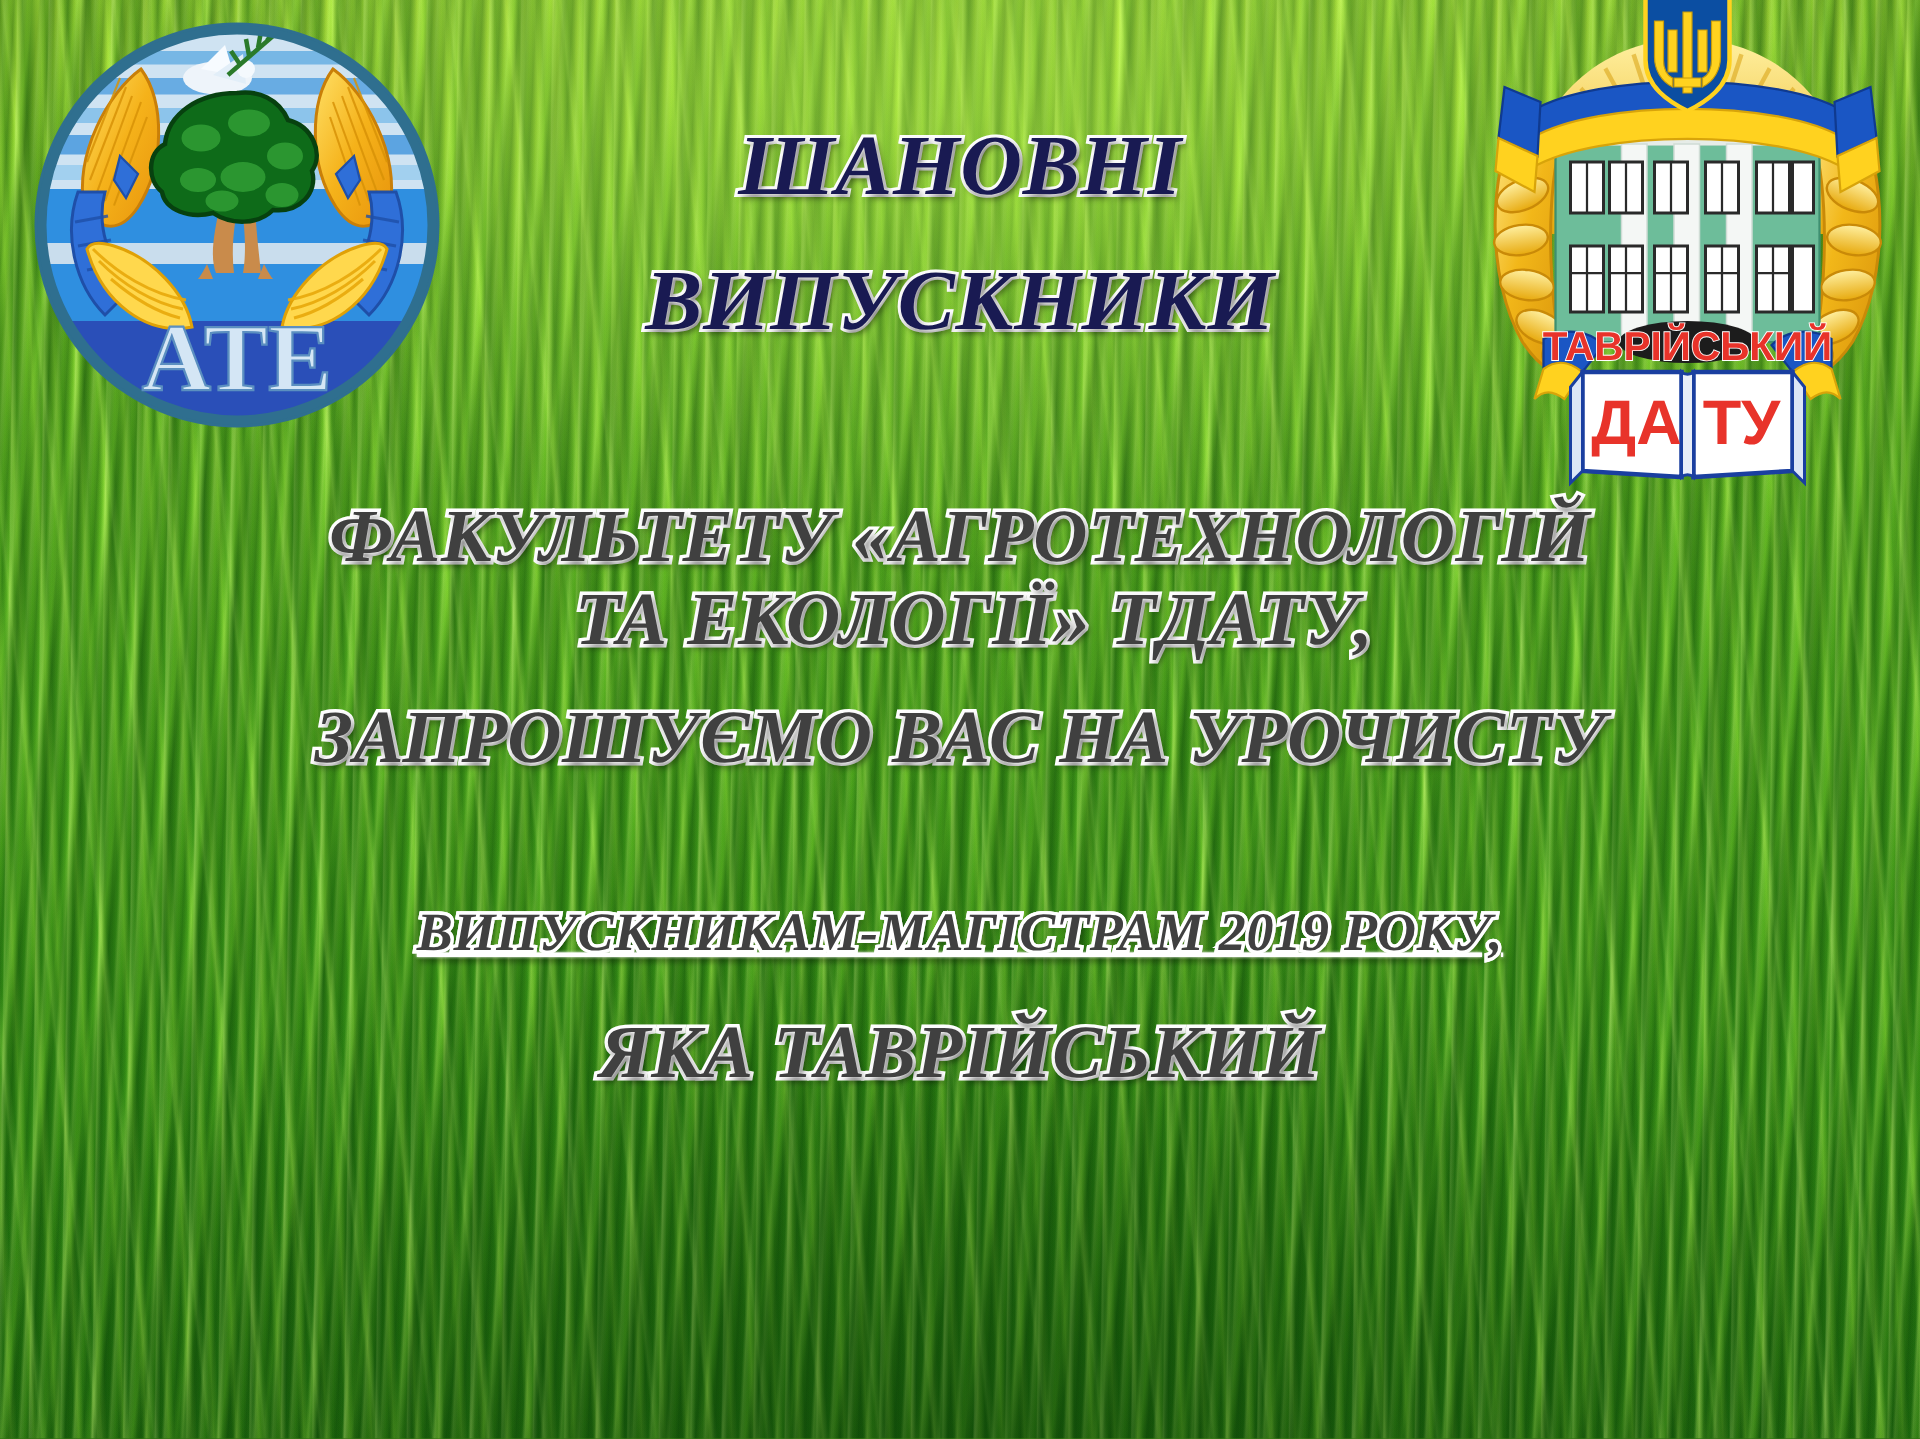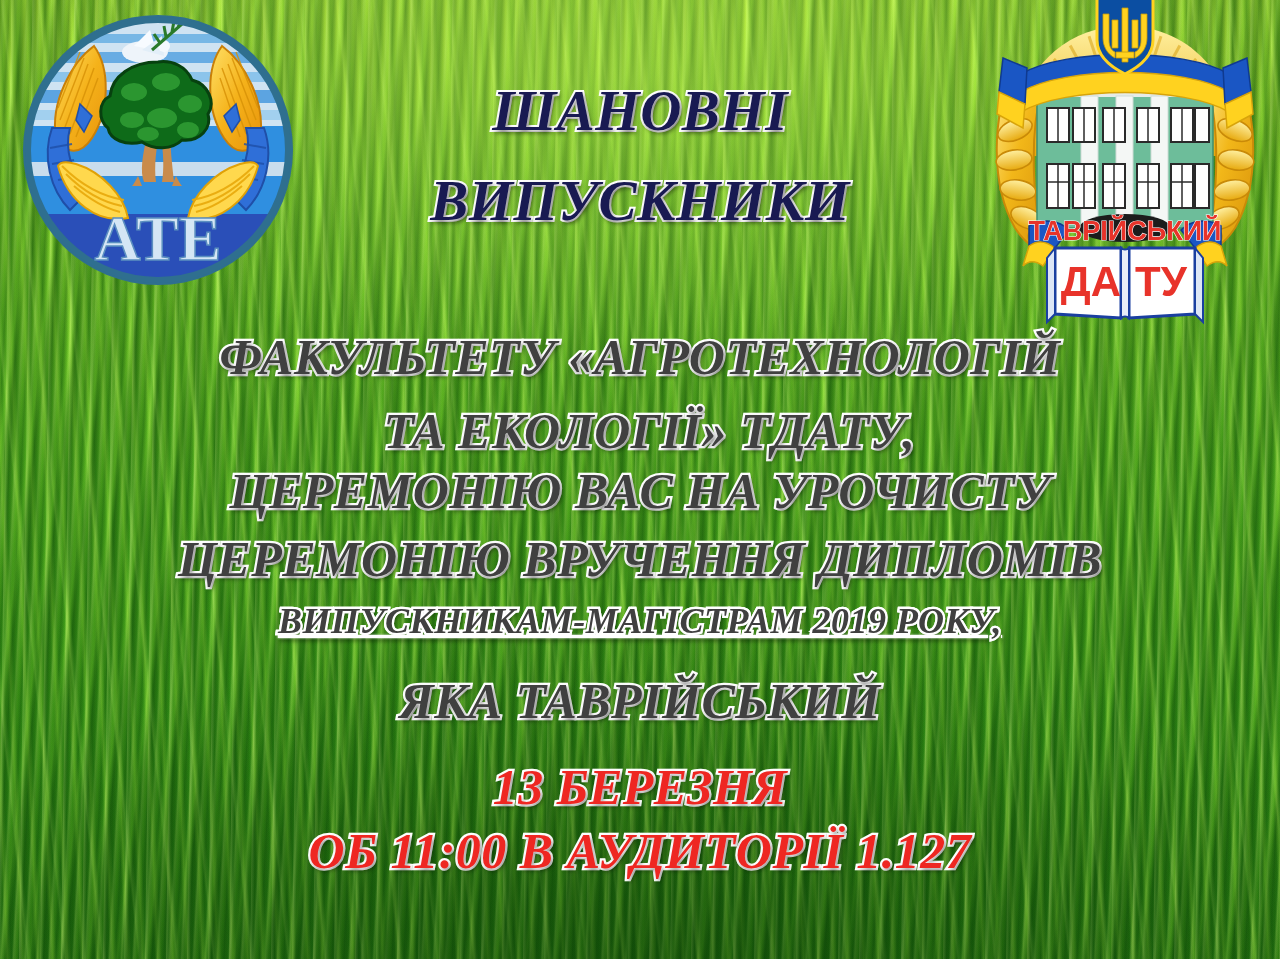--- a/index.html
+++ b/index.html
@@ -413,23 +413,20 @@
         <path d="M131 56 L149 56 L149 62 L131 62 Z"></path>
       </g>
     </g>
   </svg>
 
   <div class="text-layer">
     <div class="line heading" style="top:78px;font-style:italic;">ШАНОВНІ</div>
     <div class="line heading" style="top:168px;">ВИПУСКНИКИ</div>
 
     <div class="line body-line" style="top:328px;">ФАКУЛЬТЕТУ «АГРОТЕХНОЛОГІЙ</div>
-    <div class="line body-line" style="top:402px;padding-left:19px;">ТА ЕКОЛОГІЇ» ТДАТУ,</div>
-    <div class="line body-line" style="top:462px;">ЦЕРЕМОНІЮ ВАС НА УРОЧИСТУ</div>
-    <div class="line body-line" style="top:530px;">ЦЕРЕМОНІЮ ВРУЧЕННЯ ДИПЛОМІВ</div>
+    <div class="line body-line" style="top:383px;padding-left:19px;">ТА ЕКОЛОГІЇ» ТДАТУ,</div>
+    <div class="line body-line" style="top:462px;">ЗАПРОШУЄМО ВАС НА УРОЧИСТУ</div>
     <div class="line body-line" style="top:600px; font-size:36px;text-decoration:underline;">ВИПУСКНИКАМ-МАГІСТРАМ 2019 РОКУ,</div>
     <div class="line body-line" style="top:672px;">ЯКА ТАВРІЙСЬКИЙ</div>
 
-    <div class="line accent-line" style="top:758px;">13 БЕРЕЗНЯ</div>
-    <div class="line accent-line" style="top:822px;">ОБ 11:00 В АУДИТОРІЇ 1.127</div>
   </div>
 
 </div>
 
 </body></html>

